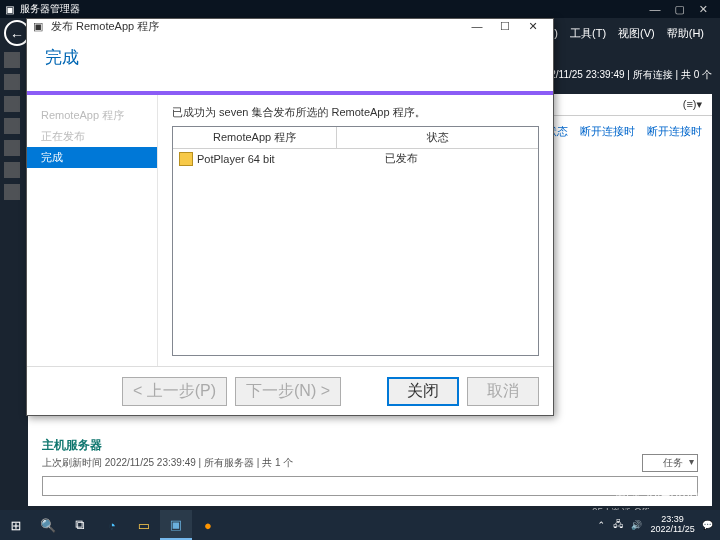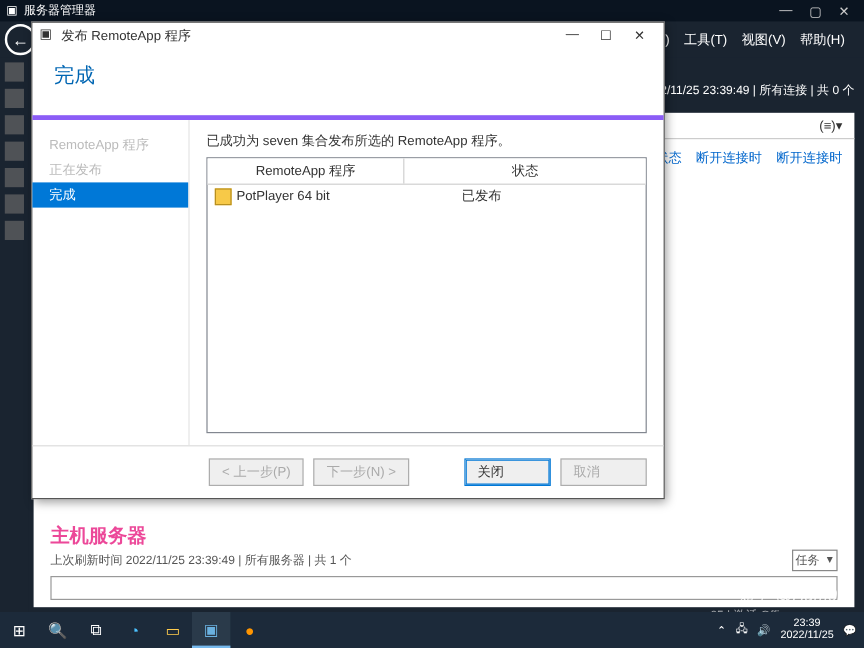--- a/index.html
+++ b/index.html
@@ -14,23 +14,23 @@
 .bg-menu { margin-left: auto; display: flex; gap: 4px; font-size: 11px; color: #fff; padding-right: 8px; }
 .bg-menu span { padding: 2px 4px; }
 .bg-status { position: absolute; top: 68px; right: 8px; color: #fff; font-size: 10px; text-align: right; }
 .bg-sidebar { position: absolute; top: 48px; left: 0; width: 24px; bottom: 0; background: #1a2430; display: flex; flex-direction: column; gap: 6px; padding-top: 4px; }
 .bg-sidebar div { width: 16px; height: 16px; margin-left: 4px; background: #666; opacity: 0.7; }
 .bg-content { position: absolute; top: 94px; left: 28px; right: 8px; bottom: 4px; background: #fff; }
 .bg-topbar { height: 22px; border-bottom: 1px solid #ccc; display: flex; align-items: center; justify-content: flex-end; padding-right: 10px; font-size: 11px; color: #333; }
 .bg-topbar-ctrl { display: inline-flex; align-items: center; margin-left: 8px; }
 .bg-links { padding: 8px 10px; font-size: 11px; color: #0066cc; display: flex; gap: 12px; justify-content: flex-end; }
 .bg-section { padding: 0 14px; margin-top: 290px; }
-.bg-section h4 { font-size: 16px; font-weight: bold; color: #ec4899; }
+.bg-section h4 { font-size: 12px; font-weight: bold; color: #0f766e; }
 .bg-subline { font-size: 10px; color: #555; display: flex; align-items: center; gap: 6px; }
-.bg-dropdown { border: 1px solid #888; padding: 1px 14px 1px 2px; font-size: 10px; position: relative; margin-left: auto; }
+.bg-dropdown { border: 1px solid #888; padding: 1px 14px 1px 20px; font-size: 10px; position: relative; margin-left: auto; }
 .bg-dropdown::after { content: "▾"; position: absolute; right: 3px; }
 .bg-inner-box { margin-top: 4px; border: 1px solid #999; height: 20px; }
 
 .dialog { position: absolute; top: 18px; left: 26px; width: 528px; height: 398px; background: #fff; border: 1px solid #555; box-shadow: 2px 2px 8px rgba(0,0,0,0.4); display: flex; flex-direction: column; }
 .dlg-title { height: 24px; display: flex; align-items: center; padding: 0 6px; font-size: 11px; color: #333; }
 .dlg-title .icon { width: 14px; height: 14px; margin-right: 4px; }
 .dlg-controls { margin-left: auto; display: flex; }
 .dlg-controls span { width: 28px; text-align: center; font-size: 11px; color: #333; cursor: default; }
 .dlg-header { padding: 12px 18px 10px; }
 .dlg-header h2 { font-size: 17px; font-weight: normal; color: #0066b3; }
@@ -44,21 +44,21 @@
 .dlg-th { display: flex; background: #fff; border-bottom: 1px solid #d0d0d0; font-size: 11px; }
 .dlg-th div { padding: 3px 6px; text-align: center; }
 .dlg-th div:first-child { width: 45%; border-right: 1px solid #d0d0d0; }
 .dlg-th div:last-child { flex: 1; }
 .dlg-row { display: flex; font-size: 11px; padding: 2px 6px; align-items: center; gap: 47px; }
 .dlg-row .cell1 { width: 45%; display: flex; align-items: center; gap: 4px; }
 .dlg-row .cell2 { flex: 1; }
 .app-icon { width: 14px; height: 14px; background: #f7c948; border: 1px solid #b89020; display: inline-block; }
 .dlg-table-body { height: 206px; }
 .dlg-footer { border-top: 1px solid #ddd; padding: 10px 14px; display: flex; justify-content: flex-end; gap: 8px; }
-.dlg-btn { min-width: 72px; padding: 3px 10px; font-size: 11px; background: #efefef; border: 1px solid #adadad; color: #333; }
+.dlg-btn { min-width: 72px; padding: 3px 10px; font-size: 16px; background: #efefef; border: 1px solid #adadad; color: #333; text-align: center; }
 .dlg-btn.disabled { color: #aaa; }
 .dlg-btn.focus { border: 1px solid #0078d7; box-shadow: inset 0 0 0 1px #0078d7; margin-left: 38px; }
 
 .taskbar { position: absolute; bottom: 0; left: 0; right: 0; height: 30px; background: #1c2a3a; display: flex; align-items: center; }
 .tb-item { width: 32px; height: 30px; display: flex; align-items: center; justify-content: center; color: #fff; font-size: 13px; }
 .tb-item.active { background: #2a3a4a; border-bottom: 2px solid #76b9ed; }
 .tb-tray { margin-left: auto; display: flex; align-items: center; font-size: 9px; color: #fff; padding-right: 6px; gap: 8px; }
 .tb-clock { text-align: center; line-height: 1.1; }
 .watermark { position: absolute; bottom: 34px; right: 10px; color: #fff; font-size: 14px; opacity: 0.85; font-style: italic; }
 .watermark2 { position: absolute; bottom: 20px; right: 60px; color: #fff; font-size: 10px; opacity: 0.6; }

